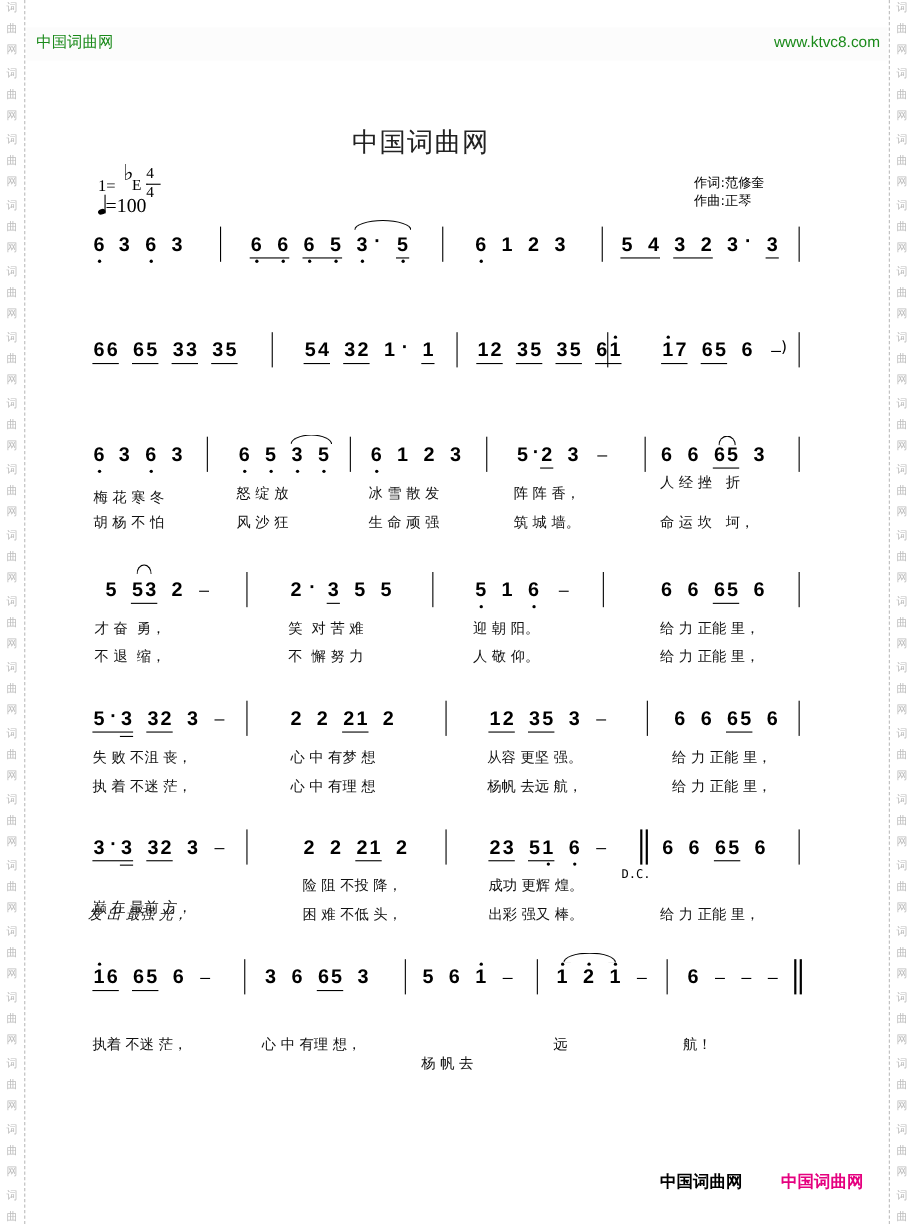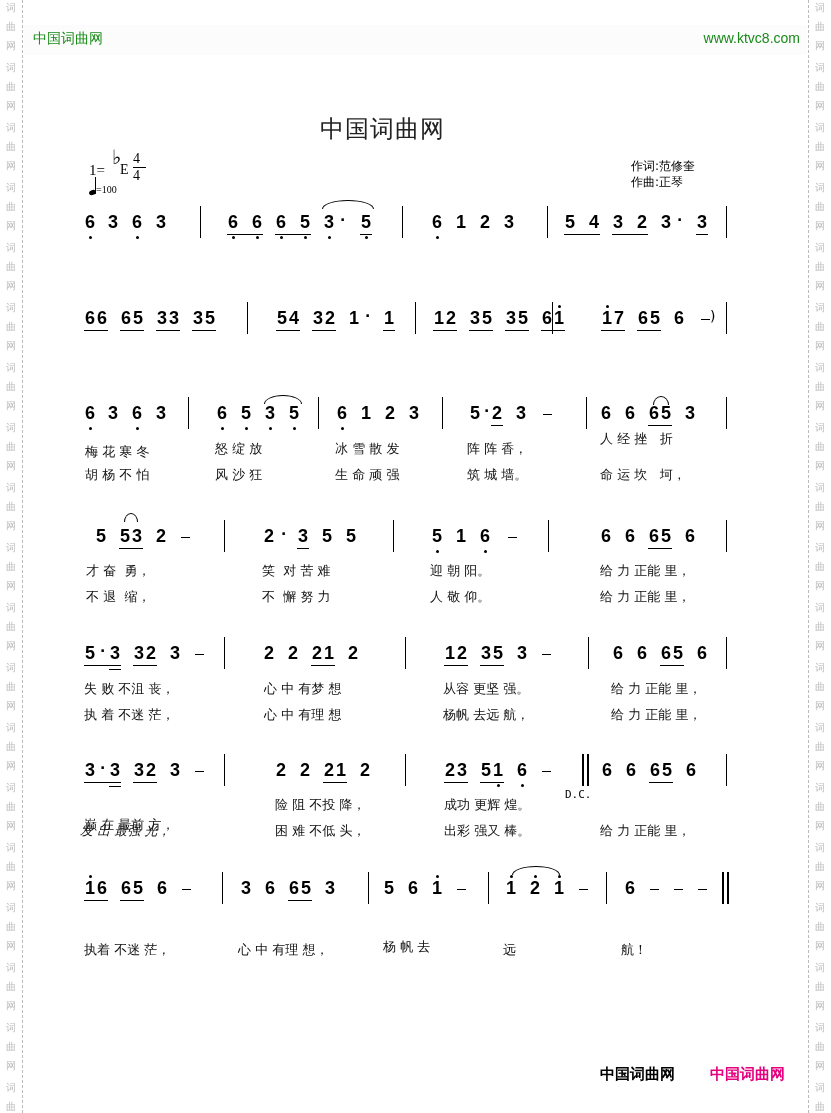--- a/index.html
+++ b/index.html
@@ -13,21 +13,21 @@
   .site-left { position:absolute; left:33px; top:30px; font-size:14px; color:#1a8a1a; }
   .site-right { position:absolute; right:31px; top:30px; font-size:14px; color:#1a8a1a;
                 font-family:"Liberation Sans", sans-serif; }
   .title { position:absolute; left:320px; top:113px; font-size:24px; color:#222; letter-spacing:1px; }
   .key { position:absolute; left:89px; top:148px; font-family:"Liberation Serif", serif; font-size:15px; }
   .key .one { position:absolute; left:0; top:14px; white-space:nowrap; }
   .key .flat { position:absolute; left:23px; top:-3px; font-size:20px; }
   .key .note { position:absolute; left:31px; top:14px; font-size:14px; }
   .key .frac { position:absolute; left:44px; top:2px; font-size:14px; text-align:center; line-height:17px; }
   .key .frac .bar { width:12px; border-top:1px solid #000; }
-  .tempo { position:absolute; left:89px; top:177px; font-size:10px; font-family:"Liberation Serif", serif; }
+  .tempo { position:absolute; left:89px; top:177px; font-size:18px; font-family:"Liberation Serif", serif; }
   .tempo .head { display:inline-block; width:7px; height:5px; background:#000; border-radius:50%; transform:rotate(-20deg); vertical-align:-2px; }
   .tempo .stem { display:inline-block; width:1px; height:17px; background:#000; margin-left:-1px; vertical-align:-1px; }
   .credits { position:absolute; left:631px; top:158px; font-size:12px; line-height:16px; }
   .n { position:absolute; font-family:"Liberation Sans", sans-serif; font-weight:bold; font-size:18px;
        width:12px; text-align:center; line-height:20px; }
   .dot-low::after { content:""; position:absolute; left:5px; bottom:-7px; width:3px; height:3px; background:#000; border-radius:50%; }
   .dot-high::before { content:""; position:absolute; left:5px; top:-3px; width:3px; height:3px; background:#000; border-radius:50%; }
   .ul { position:absolute; height:0; border-top:1.5px solid #000; }
   .bar { position:absolute; width:0; border-left:1.5px solid #000; }
   .dbl { position:absolute; width:3px; border-left:2px solid #000; border-right:2px solid #000; }
@@ -456,19 +456,19 @@
     <div class="dash" style="left: 674px; top: 889px;"></div>
     <div class="dash" style="left: 698px; top: 889px;"></div>
     <div class="tie" style="left: 512px; top: 866px; width: 46px; height: 8px;"></div>
     <div class="bar" style="left: 222px; top: 872px; height: 32px;"></div>
     <div class="bar" style="left: 368px; top: 872px; height: 32px;"></div>
     <div class="bar" style="left: 488px; top: 872px; height: 32px;"></div>
     <div class="bar" style="left: 606px; top: 872px; height: 32px;"></div>
     <div class="dbl" style="left: 722px; top: 872px; height: 32px;"></div>
     <div class="lyr" style="left: 84px; top: 941px;">执着 不迷 茫，</div>
     <div class="lyr" style="left: 238px; top: 941px;">心 中 有理 想，</div>
-    <div class="lyr" style="left: 383px; top: 938px;">杨 帆 去</div>
+    <div class="lyr" style="left: 383px; top: 958px;">杨 帆 去</div>
     <div class="lyr" style="left: 503px; top: 941px;">远</div>
     <div class="lyr" style="left: 621px; top: 941px;">航！</div>
   </div>
 
 <div class="footer-a">中国词曲网</div>
 <div class="footer-b">中国词曲网</div>
 
 </body></html>

